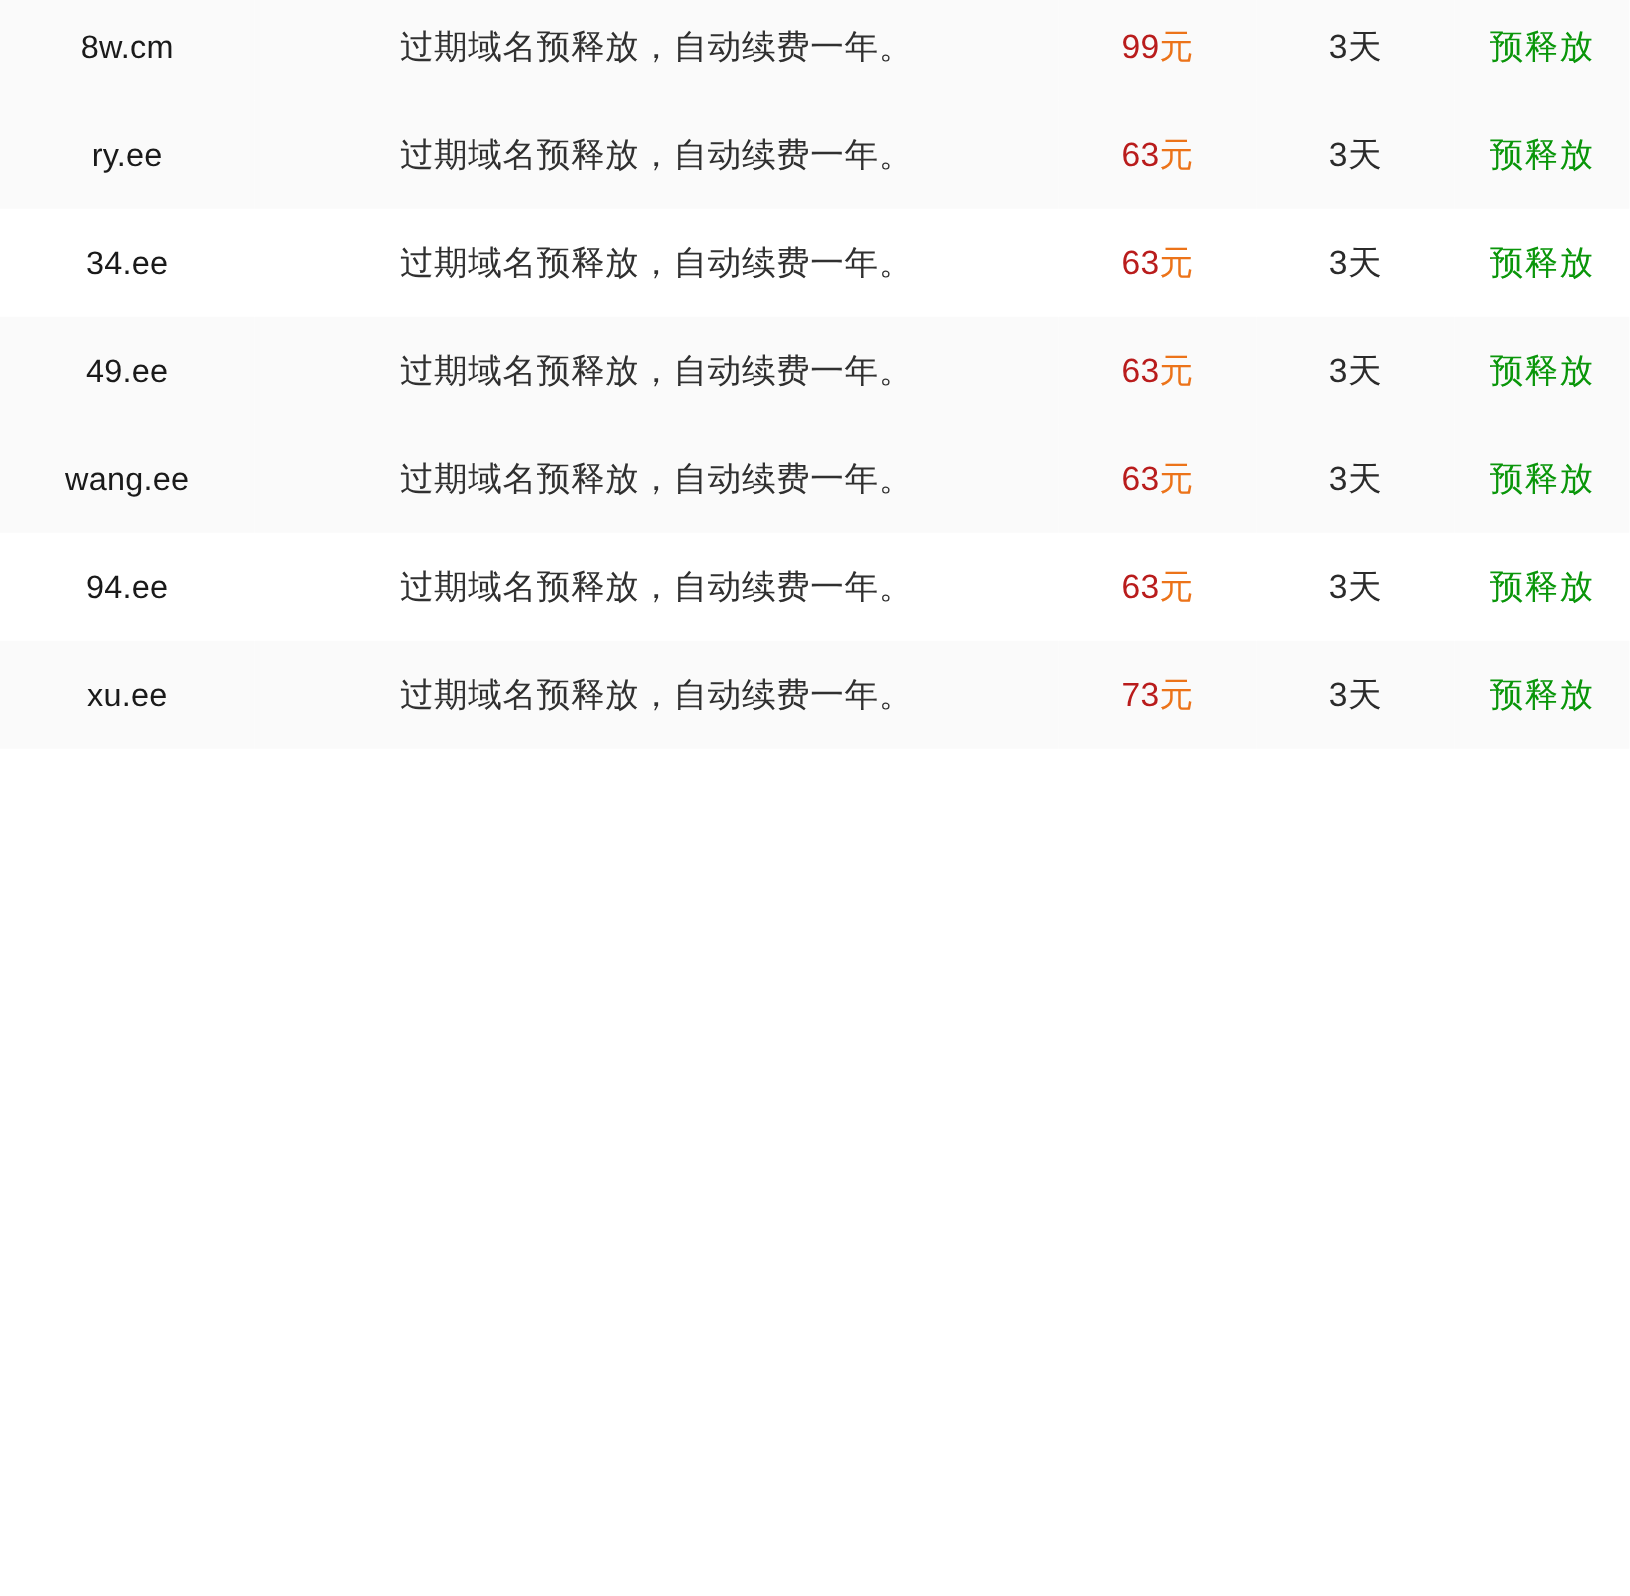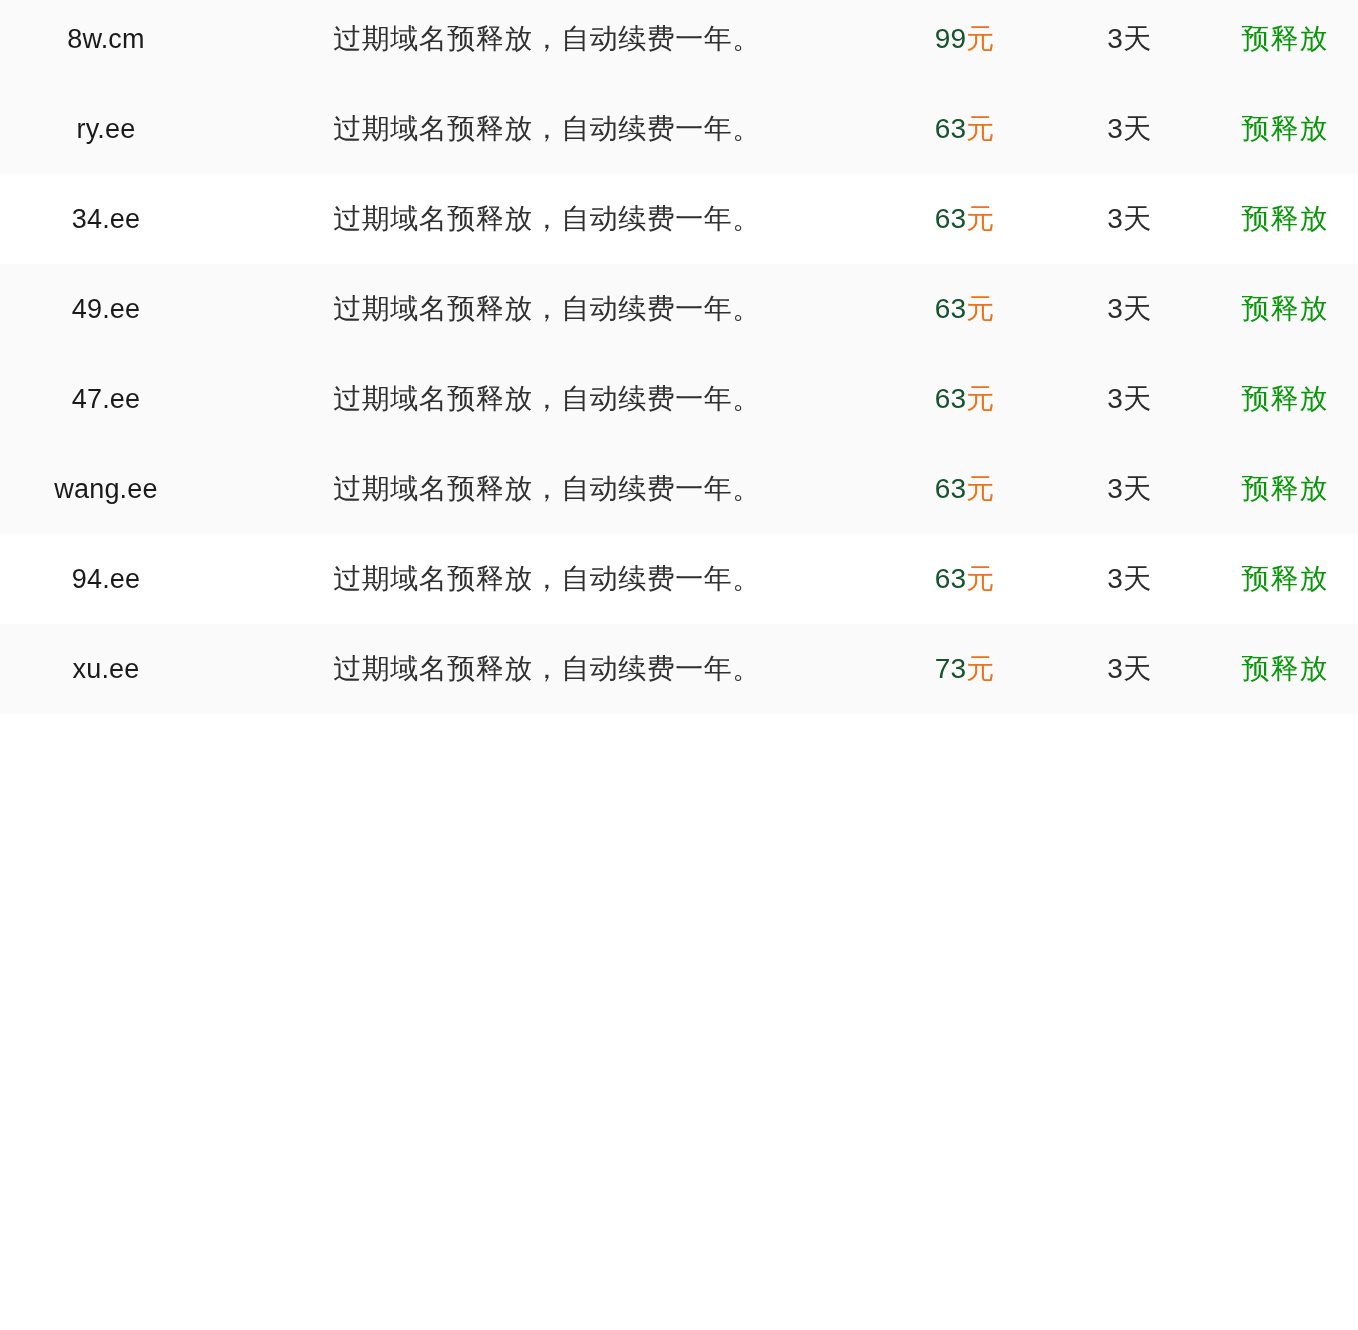--- a/index.html
+++ b/index.html
@@ -71,21 +71,21 @@
     letter-spacing: 0.5px;
   }
 
   .cell-status {
     text-align: center;
     font-size: 28px;
     color: #0a960a;
     letter-spacing: 1px;
   }
 
-  .price-amount { color: #14532d; }
+  .price-amount { color: #b91c1c; }
   .price-unit   { color: #ec7319; }
 </style>
 </head>
 <body>
 
 <table id="domain-table">
   <colgroup>
     <col class="col-domain">
     <col class="col-description">
     <col class="col-price">
@@ -115,27 +115,20 @@
         <td class="cell-status"><span>预释放</span></td>
       </tr>
       <tr class="row-odd">
         <td class="cell-domain"><span>49.ee</span></td>
         <td class="cell-description"><span>过期域名预释放，自动续费一年。</span></td>
         <td class="cell-price"><span class="price-amount">63</span><span class="price-unit">元</span></td>
         <td class="cell-days"><span>3天</span></td>
         <td class="cell-status"><span>预释放</span></td>
       </tr>
       <tr class="row-odd">
-        <td class="cell-domain"><span>47.ee</span></td>
-        <td class="cell-description"><span>过期域名预释放，自动续费一年。</span></td>
-        <td class="cell-price"><span class="price-amount">63</span><span class="price-unit">元</span></td>
-        <td class="cell-days"><span>3天</span></td>
-        <td class="cell-status"><span>预释放</span></td>
-      </tr>
-      <tr class="row-odd">
         <td class="cell-domain"><span>wang.ee</span></td>
         <td class="cell-description"><span>过期域名预释放，自动续费一年。</span></td>
         <td class="cell-price"><span class="price-amount">63</span><span class="price-unit">元</span></td>
         <td class="cell-days"><span>3天</span></td>
         <td class="cell-status"><span>预释放</span></td>
       </tr>
       <tr class="row-even">
         <td class="cell-domain"><span>94.ee</span></td>
         <td class="cell-description"><span>过期域名预释放，自动续费一年。</span></td>
         <td class="cell-price"><span class="price-amount">63</span><span class="price-unit">元</span></td>

